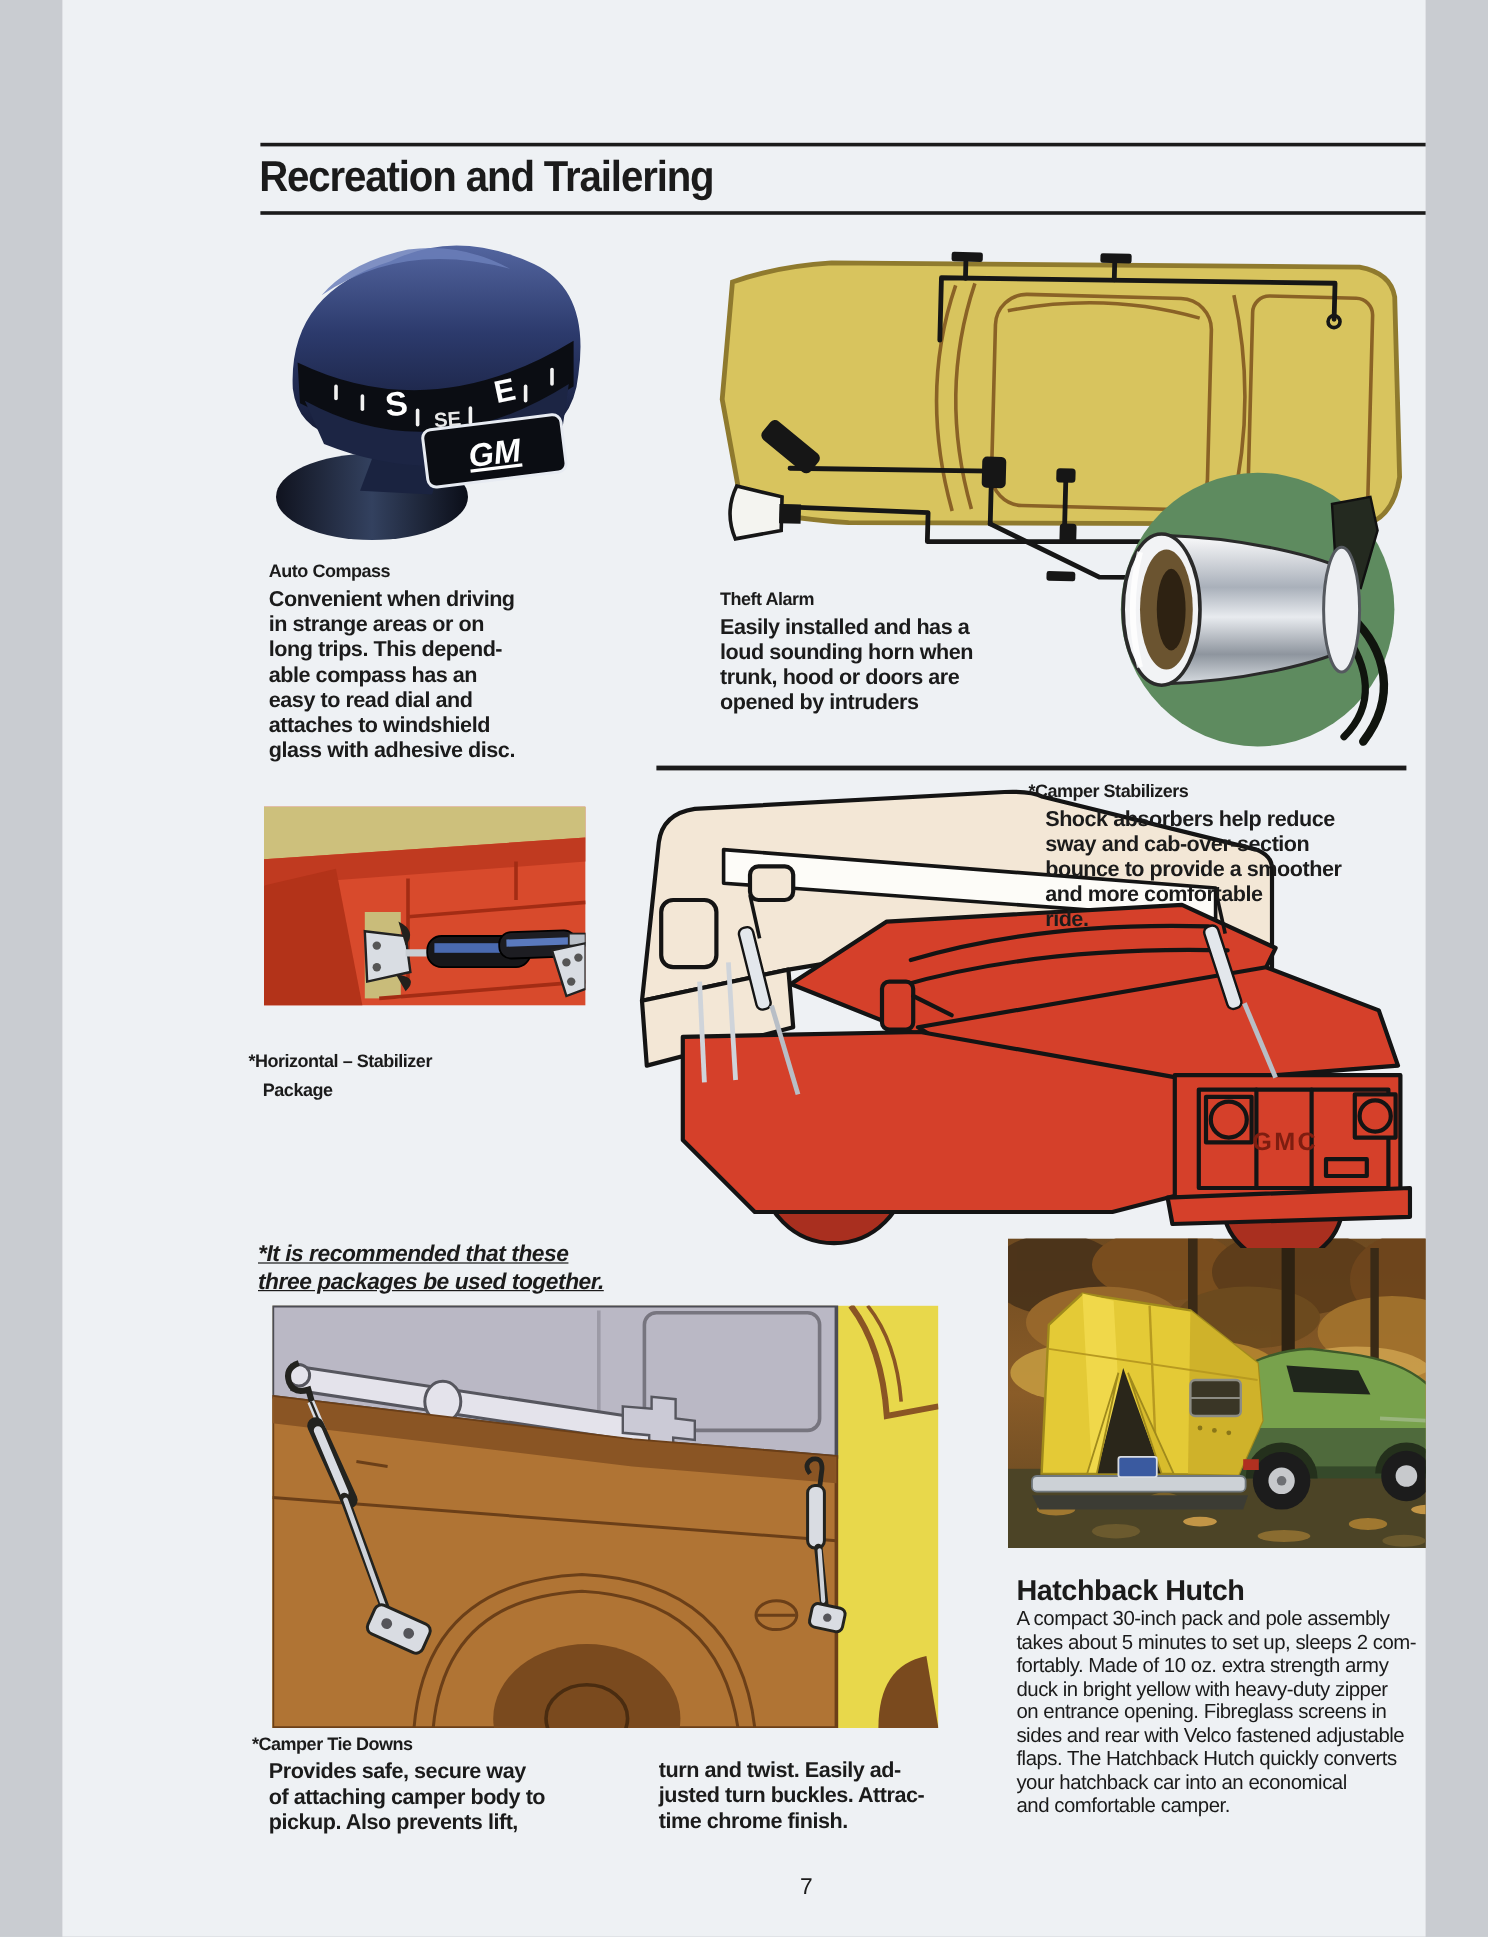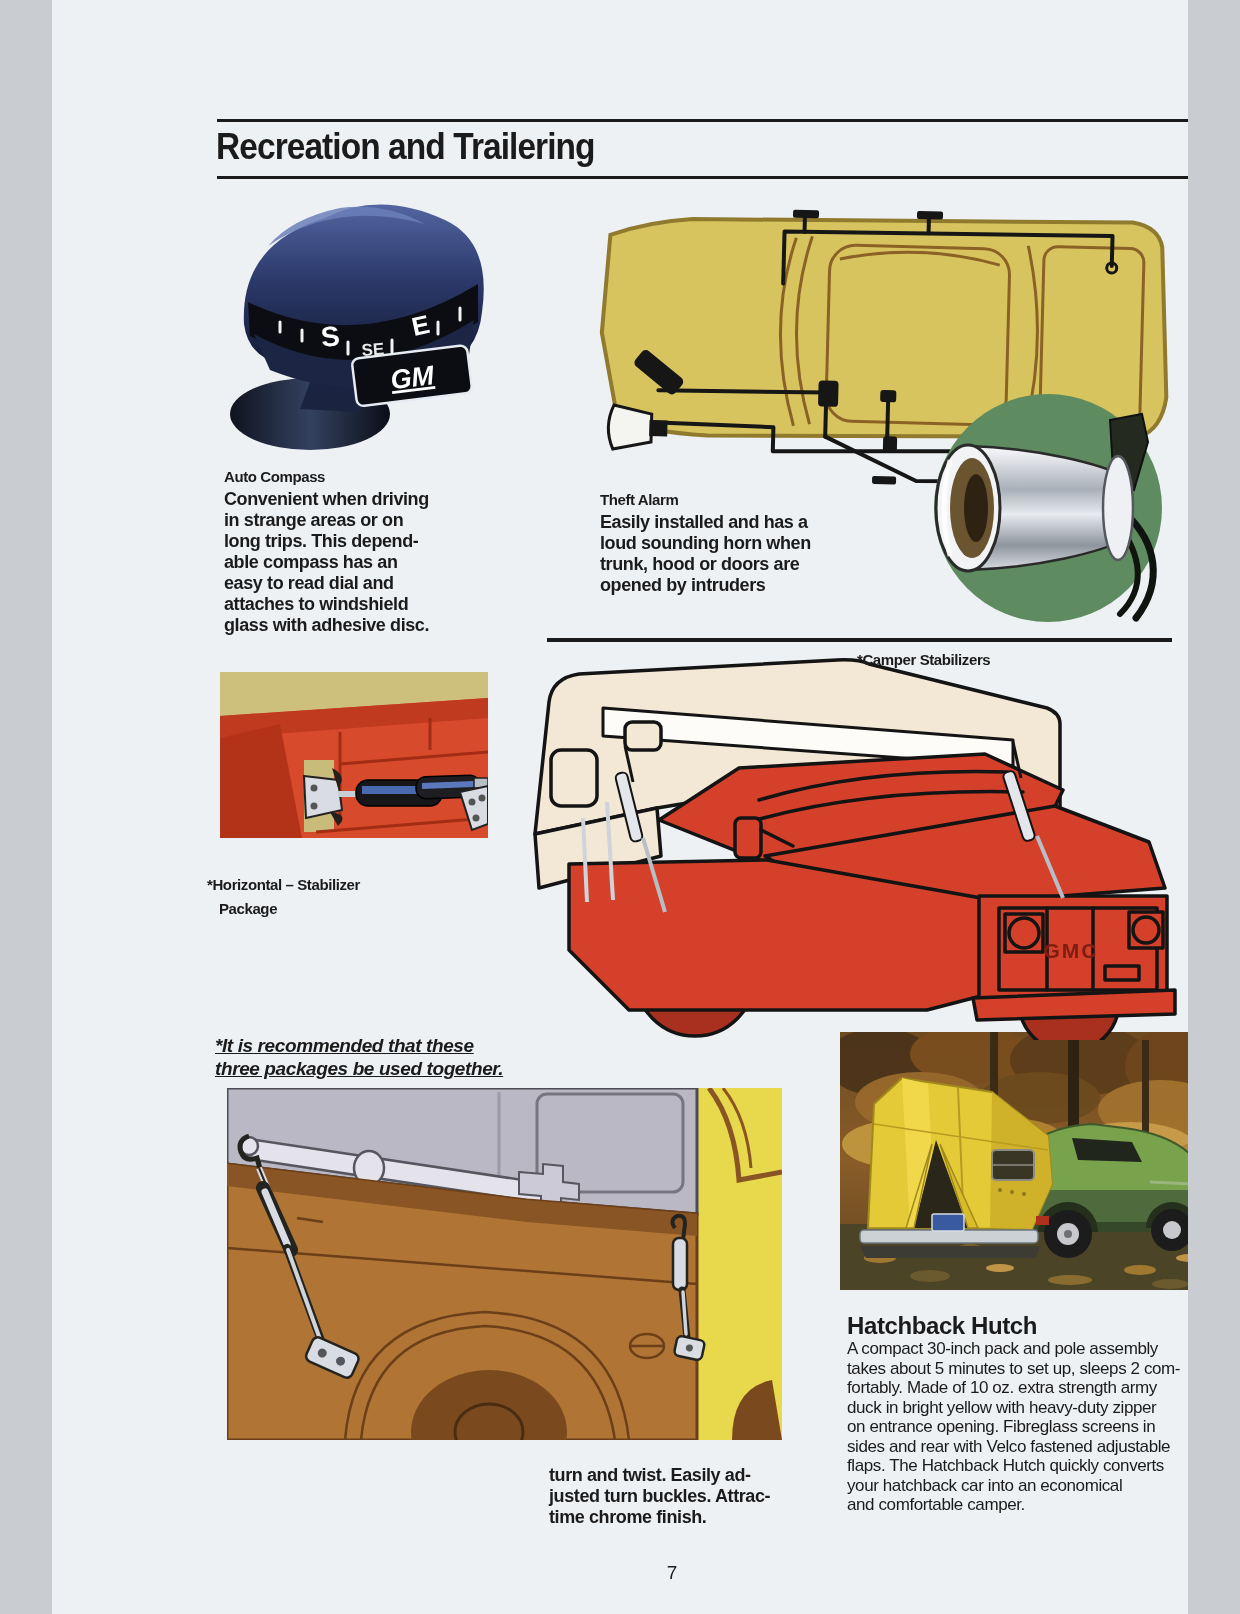--- a/index.html
+++ b/index.html
@@ -211,20 +211,27 @@
       <line x1="506" y1="92" x2="514" y2="128" stroke-width="3"></line>
       <rect x="506" y="120" width="12" height="72" rx="5" fill="#e3e7ec" transform="rotate(-18 512 156)"></rect>
       <line x1="530" y1="186" x2="556" y2="248" stroke-width="4" stroke="#b8bec6"></line>
       <line x1="76" y1="168" x2="80" y2="252" stroke-width="4" stroke="#cfd4da"></line>
       <line x1="100" y1="152" x2="106" y2="250" stroke-width="4" stroke="#cfd4da"></line>
     </g>
   </svg>
 
   <div class="abs" style="left:805px;top:648px;z-index:2;">
     <div class="sec-head">*Camper Stabilizers</div>
+    <div class="sec-body" style="margin-left:14px;">
+      <div>Shock absorbers help reduce</div>
+      <div>sway and cab-over-section</div>
+      <div>bounce to provide a smoother</div>
+      <div>and more comfortable</div>
+      <div>ride.</div>
+    </div>
   </div>
 
   <svg class="abs" style="left:168px;top:672px;" width="268" height="166" viewBox="0 0 268 166">
     <rect width="268" height="166" fill="#d84a2c"></rect>
     <polygon points="0,0 268,0 268,26 0,44" fill="#cdc07c"></polygon>
     <polygon points="0,44 268,26 268,46 0,66" fill="#c03a20"></polygon>
     <polygon points="0,66 60,52 82,166 0,166" fill="#b33319"></polygon>
     <rect x="84" y="88" width="30" height="72" fill="#c9bc7a"></rect>
     <g fill="none" stroke="#a32c14" stroke-width="3">
       <path d="M120 60 L120 150"></path>
@@ -406,20 +413,28 @@
       <div>fortably. Made of 10 oz. extra strength army</div>
       <div>duck in bright yellow with heavy-duty zipper</div>
       <div>on entrance opening. Fibreglass screens in</div>
       <div>sides and rear with Velco fastened adjustable</div>
       <div>flaps. The Hatchback Hutch quickly converts</div>
       <div>your hatchback car into an economical</div>
       <div>and comfortable camper.</div>
     </div>
   </div>
 
+  <div class="abs" style="left:158px;top:1442px;">
+    <div class="sec-head">*Camper Tie Downs</div>
+    <div class="sec-body" style="margin-left:14px;">
+      <div>Provides safe, secure way</div>
+      <div>of attaching camper body to</div>
+      <div>pickup. Also prevents lift,</div>
+    </div>
+  </div>
   <div class="abs" style="left:497px;top:1465px;">
     <div class="sec-body">
       <div>turn and twist. Easily ad-</div>
       <div>justed turn buckles. Attrac-</div>
       <div>time chrome finish.</div>
     </div>
   </div>
 
   <div class="pgnum">7</div>
 

